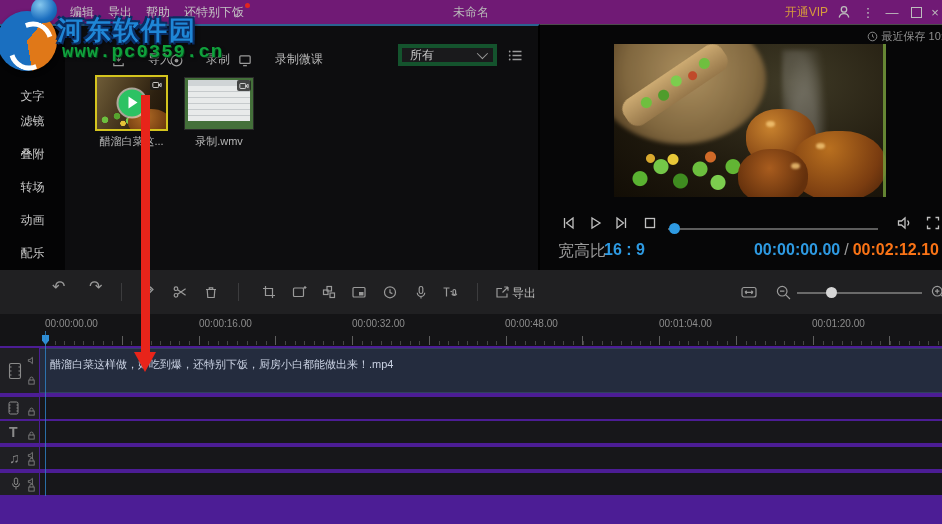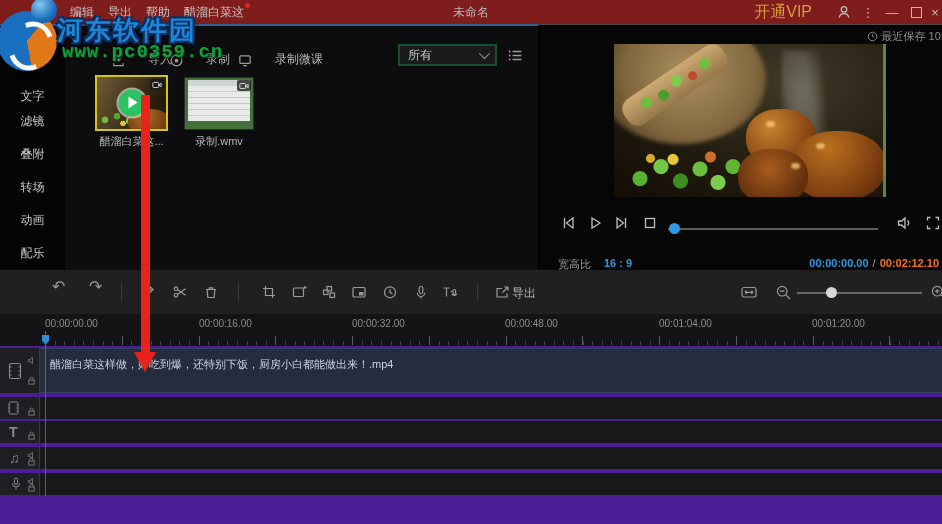--- a/index.html
+++ b/index.html
@@ -1,39 +1,39 @@
 <!DOCTYPE html>
 <html><head>
 <meta charset="utf-8">
 <style>
   html,body{margin:0;padding:0;background:#000;}
   #app{position:relative;width:942px;height:524px;overflow:hidden;background:#0b0b0c;
        font-family:"Liberation Sans","DejaVu Sans",sans-serif;-webkit-font-smoothing:antialiased;}
   
-  .titlebar{position:absolute;left:0;top:0;width:942px;height:24px;background:#7f1d1d;}
+  .titlebar{position:absolute;left:0;top:0;width:942px;height:24px;background:#701a75;}
   .menu{position:absolute;left:32px;top:0;height:24px;display:flex;gap:14px;align-items:center;}
   .menu .mi{font-size:12px;color:#c4c4c4;position:relative;cursor:default;white-space:nowrap;}
   .dot{position:absolute;right:-6px;top:-1px;width:5px;height:5px;border-radius:50%;background:#e02520;}
   .wtitle{position:absolute;left:0;right:0;top:0;height:40px;line-height:24px;text-align:center;
           font-size:12px;color:#b8b8b8;}
   .winctl{position:absolute;right:0;top:0;height:24px;display:flex;align-items:center;}
-  .vip{font-size:16px;color:#d79b3c;margin-right:20px;white-space:nowrap;text-align:center;}
+  .vip{font-size:12px;color:#d79b3c;margin-right:4px;white-space:nowrap;text-align:center;}
   .wbtn{width:24px;height:24px;display:flex;align-items:center;justify-content:center;color:#bdbdbd;font-size:13px;}
   .maxbox{width:9px;height:9px;border:1px solid #bdbdbd;}
   
   .upper-left{position:absolute;left:0;top:24px;width:540px;height:246px;background:#0d0d0f;
               border-top:2px solid #2a6390;box-sizing:border-box;border-right:2px solid #000;}
   .sidebar{position:absolute;left:0;top:0;width:65px;height:244px;background:#040405;}
   .snav{position:absolute;left:0;width:65px;height:20px;line-height:20px;text-align:center;
         font-size:12px;color:#c9c9c9;}
   .media{position:absolute;left:65px;top:0;right:0;bottom:0;background:#0d0d0f;}
   .mgroup{position:absolute;top:18px;height:24px;display:flex;align-items:flex-end;gap:22px;
           color:#b9b9b9;font-size:12px;white-space:nowrap;}
   .dropdown{position:absolute;left:333px;top:18px;width:99px;height:22px;background:#1a1a1c;
-            border:2px solid #14532d;box-sizing:border-box;display:flex;align-items:center;
+            border:4px solid #14532d;box-sizing:border-box;display:flex;align-items:center;
             padding:0 8px;color:#cccccc;font-size:12px;}
   .chev{margin-left:auto;width:7px;height:7px;border-right:1px solid #9a9a9a;border-bottom:1px solid #9a9a9a;
         transform:rotate(45deg) translateY(-2px);}
   .thumb{position:absolute;box-sizing:border-box;overflow:hidden;}
   .t1{left:30px;top:49px;width:73px;height:56px;border:2px solid #d4c41e;
       background:linear-gradient(115deg,#6e5c38 0%,#4a3a20 40%,#2c2010 70%,#1d1308 100%);}
   .t1 .peas{position:absolute;left:2px;bottom:2px;width:40px;height:18px;
       background:radial-gradient(circle at 15% 60%,#6cbf3e 0 3px,transparent 3.6px),
                  radial-gradient(circle at 45% 40%,#57a52e 0 3px,transparent 3.6px),
                  radial-gradient(circle at 75% 65%,#79cc4c 0 3px,transparent 3.6px),
@@ -86,21 +86,21 @@
   .b2{left:55px;top:30px;width:95px;height:70px;background:radial-gradient(circle at 40% 25%,#b9701f,#7a3c10 65%,#4a230a 95%);}
   .b3{left:2px;top:48px;width:70px;height:55px;background:radial-gradient(circle at 45% 35%,#a85c1e,#64300c 70%);}
   .gl{position:absolute;width:9px;height:6px;border-radius:50%;background:rgba(245,200,120,.8);filter:blur(1px);}
   .steam{position:absolute;right:58px;top:6px;width:46px;height:90px;opacity:.35;filter:blur(2px);
         background:radial-gradient(ellipse at 50% 80%,rgba(230,230,230,.7) 0 30%,transparent 70%),
                    radial-gradient(ellipse at 30% 30%,rgba(220,220,220,.55) 0 25%,transparent 65%);}
   .greenedge{position:absolute;right:0;top:0;width:3px;height:100%;background:#76a03c;opacity:.8;}
   .tpbtn{position:absolute;width:18px;height:18px;}
   .pslider{position:absolute;left:128px;top:203px;width:210px;height:2px;background:#5c5c5c;}
   .pdot{position:absolute;left:129px;top:198px;width:11px;height:11px;border-radius:50%;background:#2e9ae2;}
-  .inforow{position:absolute;left:0;right:0;top:232px;height:18px;font-size:11px;}
+  .inforow{position:absolute;left:0;right:0;top:216px;height:18px;font-size:16px;}
   .aspect-l{position:absolute;left:18px;color:#9a9a9a;}
   .aspect-v{position:absolute;left:64px;color:#2e9ae2;font-weight:bold;}
   .times{position:absolute;right:3px;top:0;white-space:nowrap;font-weight:bold;}
   .tcur{color:#2e9ae2;} .tsep{color:#9a9a9a;font-weight:normal;padding:0 4px;} .ttot{color:#f97316;}
   
   .toolbar{position:absolute;left:0;top:270px;width:942px;height:44px;background:#202022;}
   .tico{position:absolute;top:14px;width:16px;height:16px;color:#9a9a9a;}
   .tglyph{position:absolute;top:9px;font-size:16px;color:#9a9a9a;line-height:16px;}
   .tdiv{position:absolute;top:13px;width:1px;height:18px;background:#3c3c3e;}
   .explabel{position:absolute;left:512px;top:15px;font-size:12px;color:#b9b9b9;}
@@ -155,21 +155,21 @@
 <body>
 
 <div id="app">
 
   <div class="titlebar">
     <div class="menu">
       <span class="mi">文件</span>
       <span class="mi">编辑</span>
       <span class="mi">导出</span>
       <span class="mi">帮助</span>
-      <span class="mi"><span>醋溜白菜这</span><i class="dot"></i></span>
+      <span class="mi"><span>还特别下饭</span><i class="dot"></i></span>
     </div>
     <div class="wtitle">未命名</div>
     <div class="winctl">
       <span class="vip">开通VIP</span>
       <span class="wbtn">
         <svg width="16" height="16" viewBox="0 0 16 16" fill="none" stroke="#bdbdbd" stroke-width="1.3">
           <circle cx="8" cy="5.4" r="2.7"></circle>
             <path d="M3.2 13.5a4.9 4.9 0 0 1 9.6 0"></path>
           </svg>
       </span>

